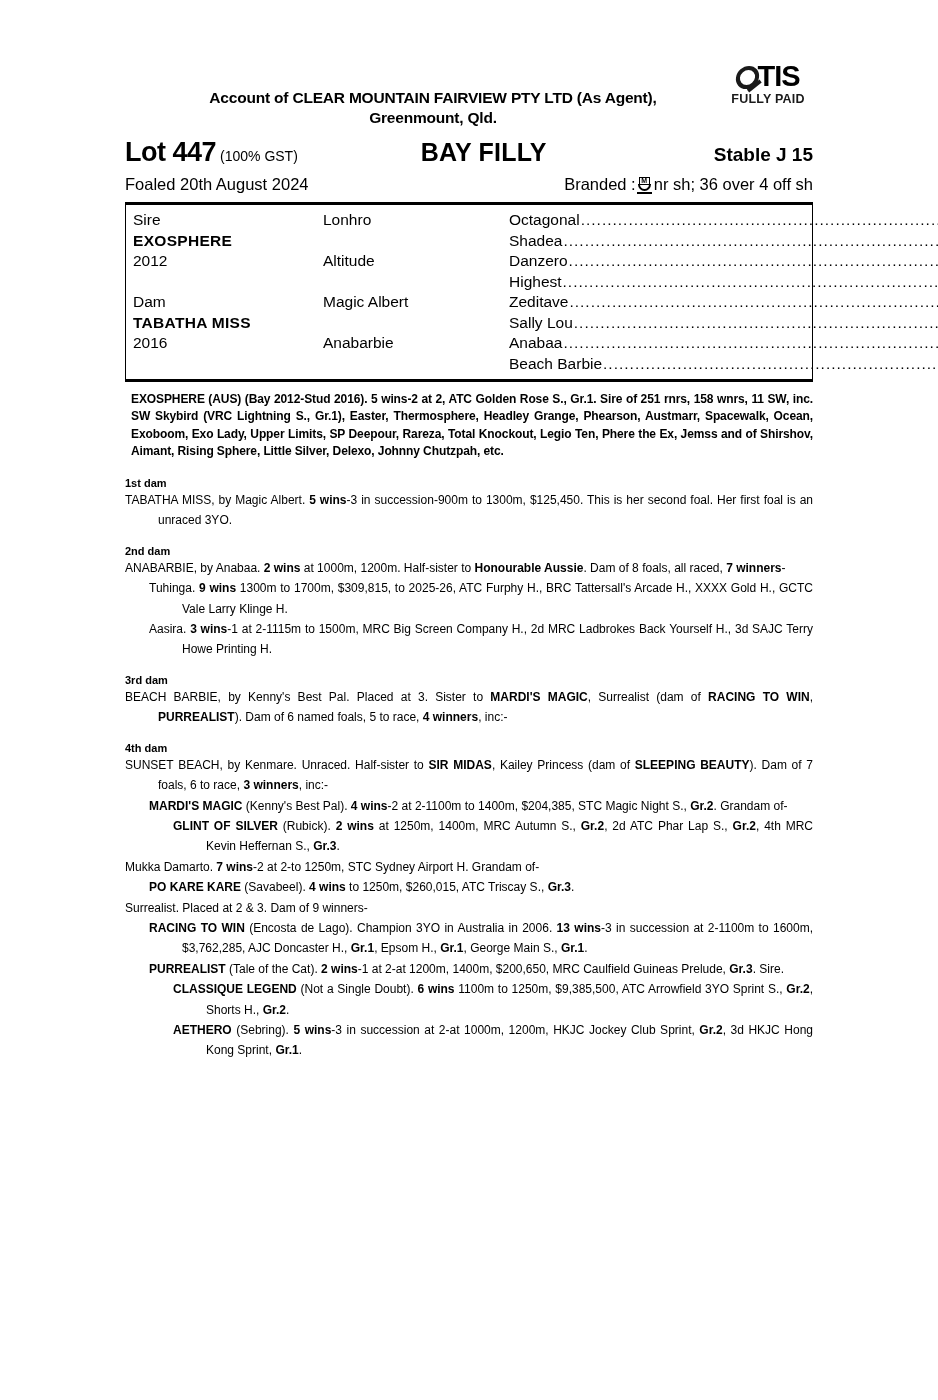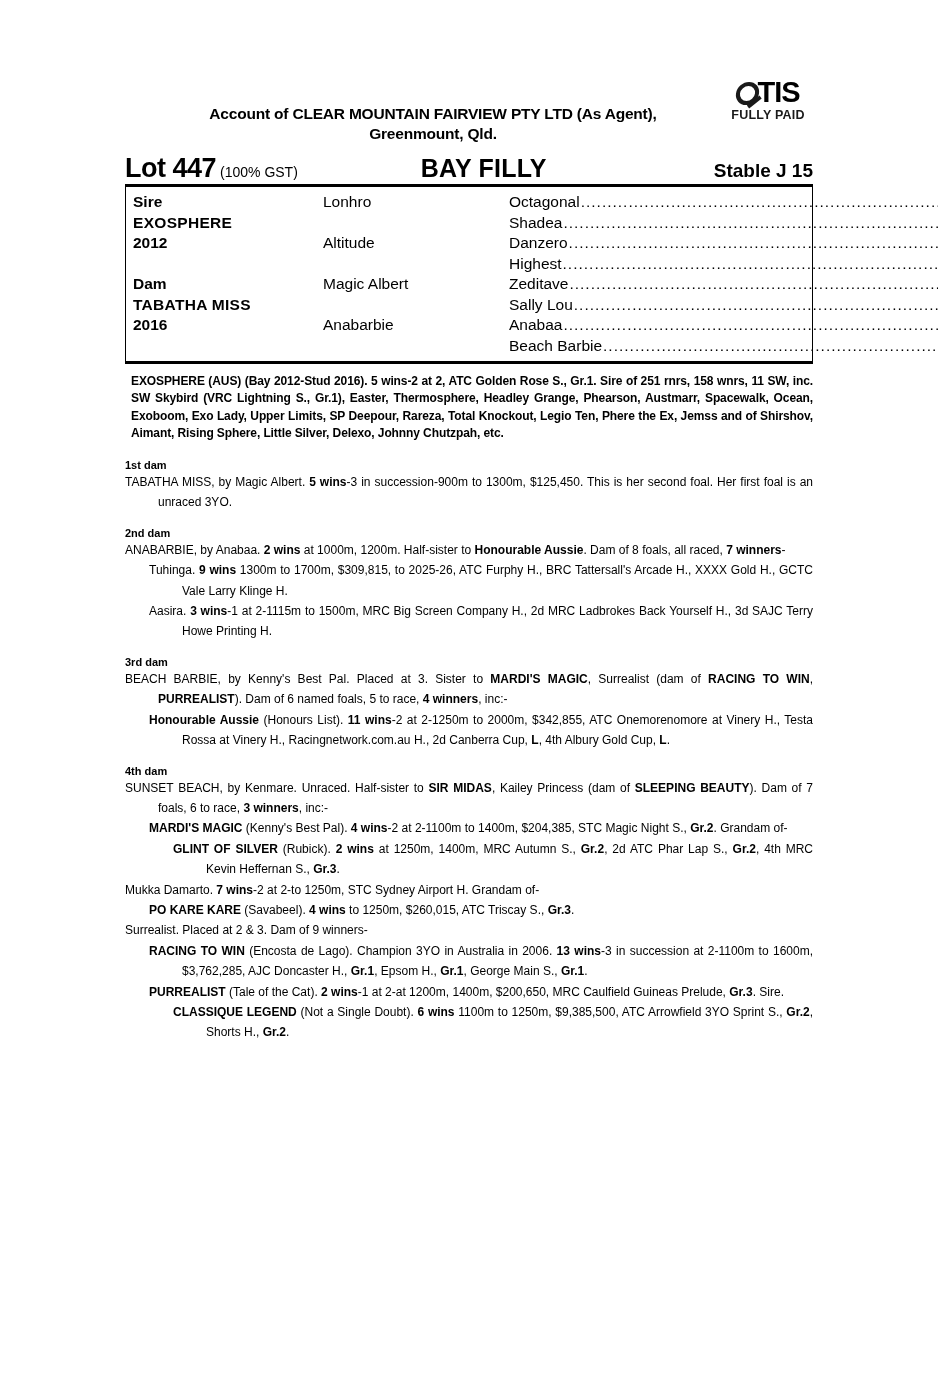--- a/index.html
+++ b/index.html
@@ -14,21 +14,20 @@
     color: #000000;
     position: relative;
     overflow: hidden;
   }
   .page {
     position: absolute;
     left: 125px;
     top: 0;
     width: 688px;
     height: 1120px;
-    margin-top: 16px;
   }
 
   
   .header {
     position: relative;
     padding-top: 88px;
   }
   .logo {
     position: absolute;
     right: -1px;
@@ -164,21 +163,21 @@
     border-top-width: 3px;
     border-bottom-width: 3px;
     padding: 5px 7px 4px 7px;
     margin-bottom: 9px;
   }
   .ped-row {
     display: flex;
     font-size: 15.5px;
     line-height: 20.6px;
   }
-  .c1 { width: 190px; flex: 0 0 190px; font-weight: bold; }
+  .c1 { width: 190px; flex: 0 0 190px; }
   .c2 { width: 186px; flex: 0 0 186px; }
   .c3 { flex: 1 1 auto; }
   .nm { font-weight: bold; letter-spacing: 0.3px; }
   .dots {
     display: flex;
     align-items: baseline;
     width: 100%;
     white-space: nowrap;
   }
   .dots .d-fill {
@@ -243,20 +242,24 @@
     </div>
 
     <div class="lotrow">
       <div class="lot-left">
         <span class="lot-no">Lot 447</span><span class="lot-gst">(100% GST)</span>
       </div>
       <div class="lot-mid">BAY FILLY</div>
       <div class="lot-right">Stable J 15</div>
     </div>
 
+    <div class="foaledrow">
+      <div>Foaled 20th August 2024</div>
+      <div class="brandwrap"><span>Branded :</span><span class="brand-glyph"><span class="bm">M</span><span class="bu"></span><span class="bbar"></span></span><span>nr sh; 36 over 4 off sh</span></div>
+    </div>
   </div>
 
   <div class="ped" id="ped-table">
       <div class="ped-row">
         <div class="c1">Sire</div>
         <div class="c2">Lonhro</div>
         <div class="c3">
           <span class="dots">
             <span class="d-left">Octagonal</span>
             <span class="d-fill"></span>
@@ -339,26 +342,26 @@
 
   <div id="dam-sections">
       <div class="damhead">1st dam</div>
       <p class="e l0h">TABATHA MISS, by Magic Albert. <b class="n">5 wins</b>-3 in succession-900m to 1300m, $125,450. This is her second foal. Her first foal is an unraced 3YO.</p>
       <div class="damhead">2nd dam</div>
       <p class="e l0h">ANABARBIE, by Anabaa. <b class="n">2 wins</b> at 1000m, 1200m. Half-sister to <b class="n">Honourable Aussie</b>. Dam of 8 foals, all raced, <b class="n">7 winners</b>-</p>
       <p class="e l1">Tuhinga. <b class="n">9 wins</b> 1300m to 1700m, $309,815, to 2025-26, ATC Furphy H., BRC Tattersall's Arcade H., XXXX Gold H., GCTC Vale Larry Klinge H.</p>
       <p class="e l1">Aasira. <b class="n">3 wins</b>-1 at 2-1115m to 1500m, MRC Big Screen Company H., 2d MRC Ladbrokes Back Yourself H., 3d SAJC Terry Howe Printing H.</p>
       <div class="damhead">3rd dam</div>
       <p class="e l0h">BEACH BARBIE, by Kenny's Best Pal. Placed at 3. Sister to <b class="n">MARDI'S MAGIC</b>, Surrealist (dam of <b class="n">RACING TO WIN</b>, <b class="n">PURREALIST</b>). Dam of 6 named foals, 5 to race, <b class="n">4 winners</b>, inc:-</p>
-      <p class="e l1"><b class="n">Honourable Aussie</b> (Honours List). <b class="n">11 wins</b>-2 at 2-1250m to 2000m, $342,855, ATC Onemorenomore at Vinery H., Testa Rossa at Vinery H., Racingnetwork.com.au H., 2d Canberra Cup, <b class="n">L</b>, 4th Albury Gold Cup, <b class="n">L</b>.</p>
       <div class="damhead">4th dam</div>
       <p class="e l0h">SUNSET BEACH, by Kenmare. Unraced. Half-sister to <b class="n">SIR MIDAS</b>, Kailey Princess (dam of <b class="n">SLEEPING BEAUTY</b>). Dam of 7 foals, 6 to race, <b class="n">3 winners</b>, inc:-</p>
       <p class="e l1"><b class="n">MARDI'S MAGIC</b> (Kenny's Best Pal). <b class="n">4 wins</b>-2 at 2-1100m to 1400m, $204,385, STC Magic Night S., <b class="n">Gr.2</b>. Grandam of-</p>
       <p class="e l2"><b class="n">GLINT OF SILVER</b> (Rubick). <b class="n">2 wins</b> at 1250m, 1400m, MRC Autumn S., <b class="n">Gr.2</b>, 2d ATC Phar Lap S., <b class="n">Gr.2</b>, 4th MRC Kevin Heffernan S., <b class="n">Gr.3</b>.</p>
       <p class="e l0h">Mukka Damarto. <b class="n">7 wins</b>-2 at 2-to 1250m, STC Sydney Airport H. Grandam of-</p>
       <p class="e l1"><b class="n">PO KARE KARE</b> (Savabeel). <b class="n">4 wins</b> to 1250m, $260,015, ATC Triscay S., <b class="n">Gr.3</b>.</p>
       <p class="e l0h">Surrealist. Placed at 2 &amp; 3. Dam of 9 winners-</p>
       <p class="e l1"><b class="n">RACING TO WIN</b> (Encosta de Lago). Champion 3YO in Australia in 2006. <b class="n">13 wins</b>-3 in succession at 2-1100m to 1600m, $3,762,285, AJC Doncaster H., <b class="n">Gr.1</b>, Epsom H., <b class="n">Gr.1</b>, George Main S., <b class="n">Gr.1</b>.</p>
       <p class="e l1"><b class="n">PURREALIST</b> (Tale of the Cat). <b class="n">2 wins</b>-1 at 2-at 1200m, 1400m, $200,650, MRC Caulfield Guineas Prelude, <b class="n">Gr.3</b>. Sire.</p>
       <p class="e l2"><b class="n">CLASSIQUE LEGEND</b> (Not a Single Doubt). <b class="n">6 wins</b> 1100m to 1250m, $9,385,500, ATC Arrowfield 3YO Sprint S., <b class="n">Gr.2</b>, Shorts H., <b class="n">Gr.2</b>.</p>
+      <p class="e l2"><b class="n">AETHERO</b> (Sebring). <b class="n">5 wins</b>-3 in succession at 2-at 1000m, 1200m, HKJC Jockey Club Sprint, <b class="n">Gr.2</b>, 3d HKJC Hong Kong Sprint, <b class="n">Gr.1</b>.</p>
     </div>
 
 </div>
 
 </body></html>

